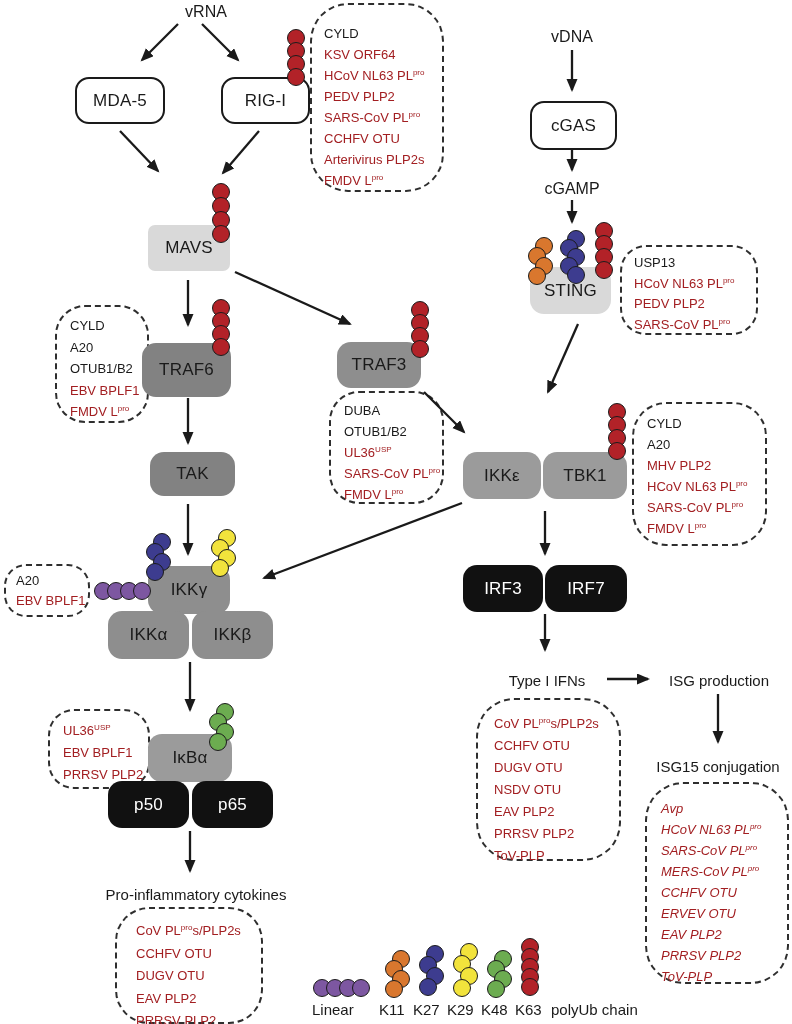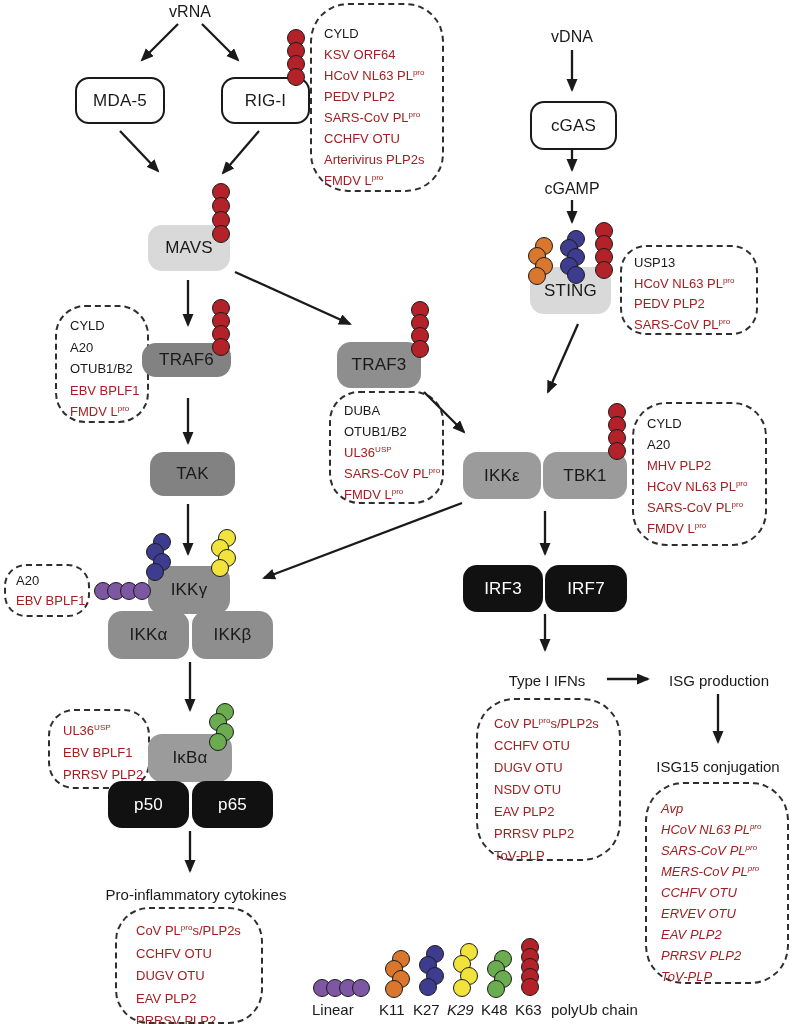--- a/index.html
+++ b/index.html
@@ -61,34 +61,34 @@
     <line x1="190" y1="831" x2="190" y2="871" marker-end="url(#ah)"></line>
     <line x1="545" y1="511" x2="545" y2="554" marker-end="url(#ah)"></line>
     <line x1="545" y1="614" x2="545" y2="650" marker-end="url(#ah)"></line>
     <line x1="607" y1="679" x2="648" y2="679" marker-end="url(#ah)"></line>
     <line x1="718" y1="694" x2="718" y2="742" marker-end="url(#ah)"></line>
     <line x1="572" y1="50" x2="572" y2="90" marker-end="url(#ah)"></line>
     <line x1="572" y1="149" x2="572" y2="170" marker-end="url(#ah)"></line>
     <line x1="572" y1="200" x2="572" y2="222" marker-end="url(#ah)"></line>
   </svg>
 
-  <div class="lbl" style="left:158px;top:3px;width:64px;">vRNA</div>
+  <div class="lbl" style="left:174px;top:3px;width:64px;">vRNA</div>
   <div class="lbl" style="left:540px;top:28px;width:64px;">vDNA</div>
   <div class="lbl" style="left:534px;top:180px;width:76px;">cGAMP</div>
   <div class="lbl small" style="left:492px;top:672px;width:110px;">Type I IFNs</div>
   <div class="lbl small" style="left:660px;top:672px;width:118px;">ISG production</div>
   <div class="lbl small" style="left:650px;top:758px;width:136px;">ISG15 conjugation</div>
   <div class="lbl small" style="left:96px;top:886px;width:200px;">Pro-inflammatory cytokines</div>
 
   <div class="node outline" style="left:75px;top:77px;width:86px;height:43px;">MDA-5</div>
   <div class="node outline" style="left:221px;top:77px;width:85px;height:43px;">RIG-I</div>
   <div class="node outline" style="left:530px;top:101px;width:83px;height:45px;">cGAS</div>
-  <div class="node light" style="left:148px;top:225px;width:82px;height:46px;">MAVS</div>
+  <div class="node light" style="left:148px;top:225px;width:82px;height:46px;border-radius:7px;">MAVS</div>
   <div class="node light" style="left:530px;top:267px;width:81px;height:47px;">STING</div>
-  <div class="node deep" style="left:142px;top:343px;width:89px;height:34px;">TRAF6</div>
+  <div class="node deep" style="left:142px;top:343px;width:89px;height:54px;">TRAF6</div>
   <div class="node mid" style="left:337px;top:342px;width:84px;height:46px;">TRAF3</div>
   <div class="node deep" style="left:150px;top:452px;width:85px;height:44px;">TAK</div>
   <div class="node mid" style="left:148px;top:566px;width:82px;height:48px;">IKKγ</div>
   <div class="node mid" style="left:108px;top:611px;width:81px;height:48px;">IKKα</div>
   <div class="node mid" style="left:192px;top:611px;width:81px;height:48px;">IKKβ</div>
   <div class="node soft" style="left:148px;top:734px;width:84px;height:48px;">IκBα</div>
   <div class="node black" style="left:108px;top:781px;width:81px;height:47px;">p50</div>
   <div class="node black" style="left:192px;top:781px;width:81px;height:47px;">p65</div>
   <div class="node soft" style="left:463px;top:452px;width:78px;height:47px;">IKKε</div>
   <div class="node soft" style="left:543px;top:452px;width:84px;height:47px;">TBK1</div>
@@ -278,19 +278,19 @@
     <div class="chain" style="left:521px;top:938px;">
         <span class="ub" style="background: rgb(178, 34, 40); top: 0px; left: 0px;"></span>
         <span class="ub" style="background: rgb(178, 34, 40); top: 10px; left: 0px;"></span>
         <span class="ub" style="background: rgb(178, 34, 40); top: 20px; left: 0px;"></span>
         <span class="ub" style="background: rgb(178, 34, 40); top: 30px; left: 0px;"></span>
         <span class="ub" style="background: rgb(178, 34, 40); top: 40px; left: 0px;"></span>
       </div>
     <div class="legend-lbl" style="left:312px;top:1001px;width:60px;">Linear</div>
     <div class="legend-lbl" style="left:379px;top:1001px;width:30px;">K11</div>
     <div class="legend-lbl" style="left:413px;top:1001px;width:30px;">K27</div>
-    <div class="legend-lbl" style="left:447px;top:1001px;width:30px;font-style:italic;">K29</div>
+    <div class="legend-lbl" style="left:447px;top:1001px;width:30px;">K29</div>
     <div class="legend-lbl" style="left:481px;top:1001px;width:30px;">K48</div>
     <div class="legend-lbl" style="left:515px;top:1001px;width:30px;">K63</div>
     <div class="legend-lbl" style="left:551px;top:1001px;width:110px;text-align:left;">polyUb chain</div>
   </div>
 
 </div>
 
 </body></html>

